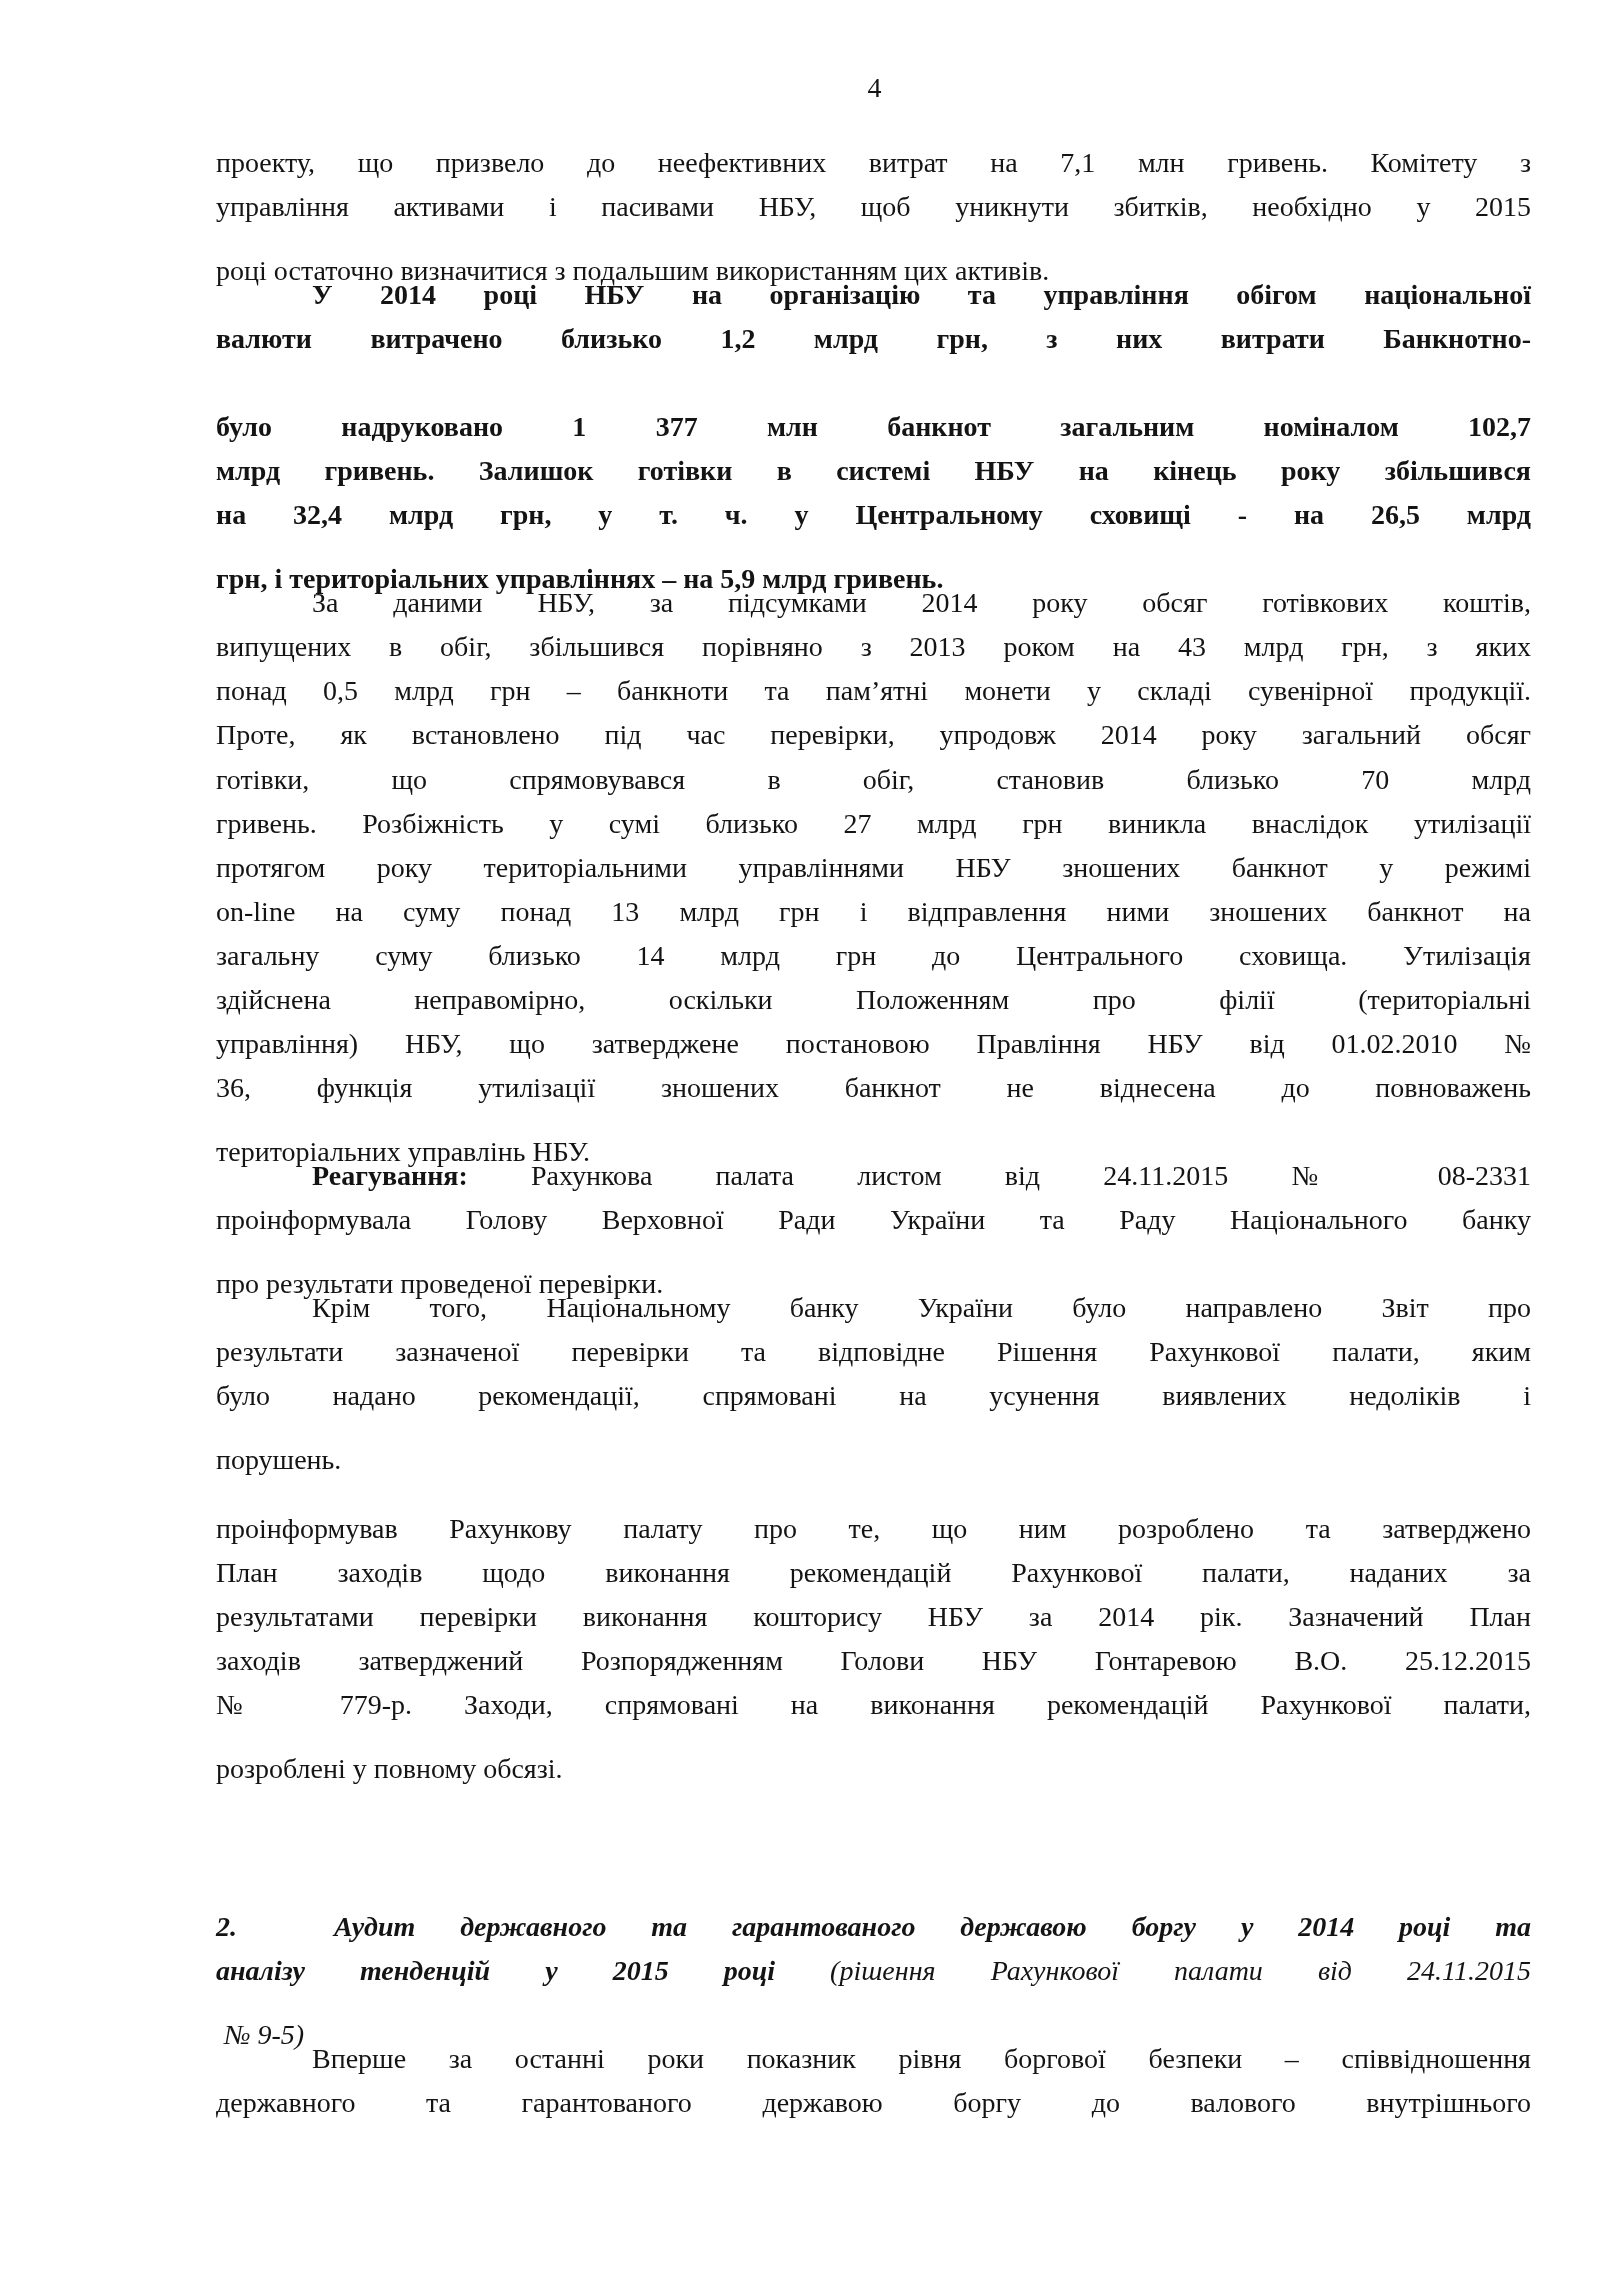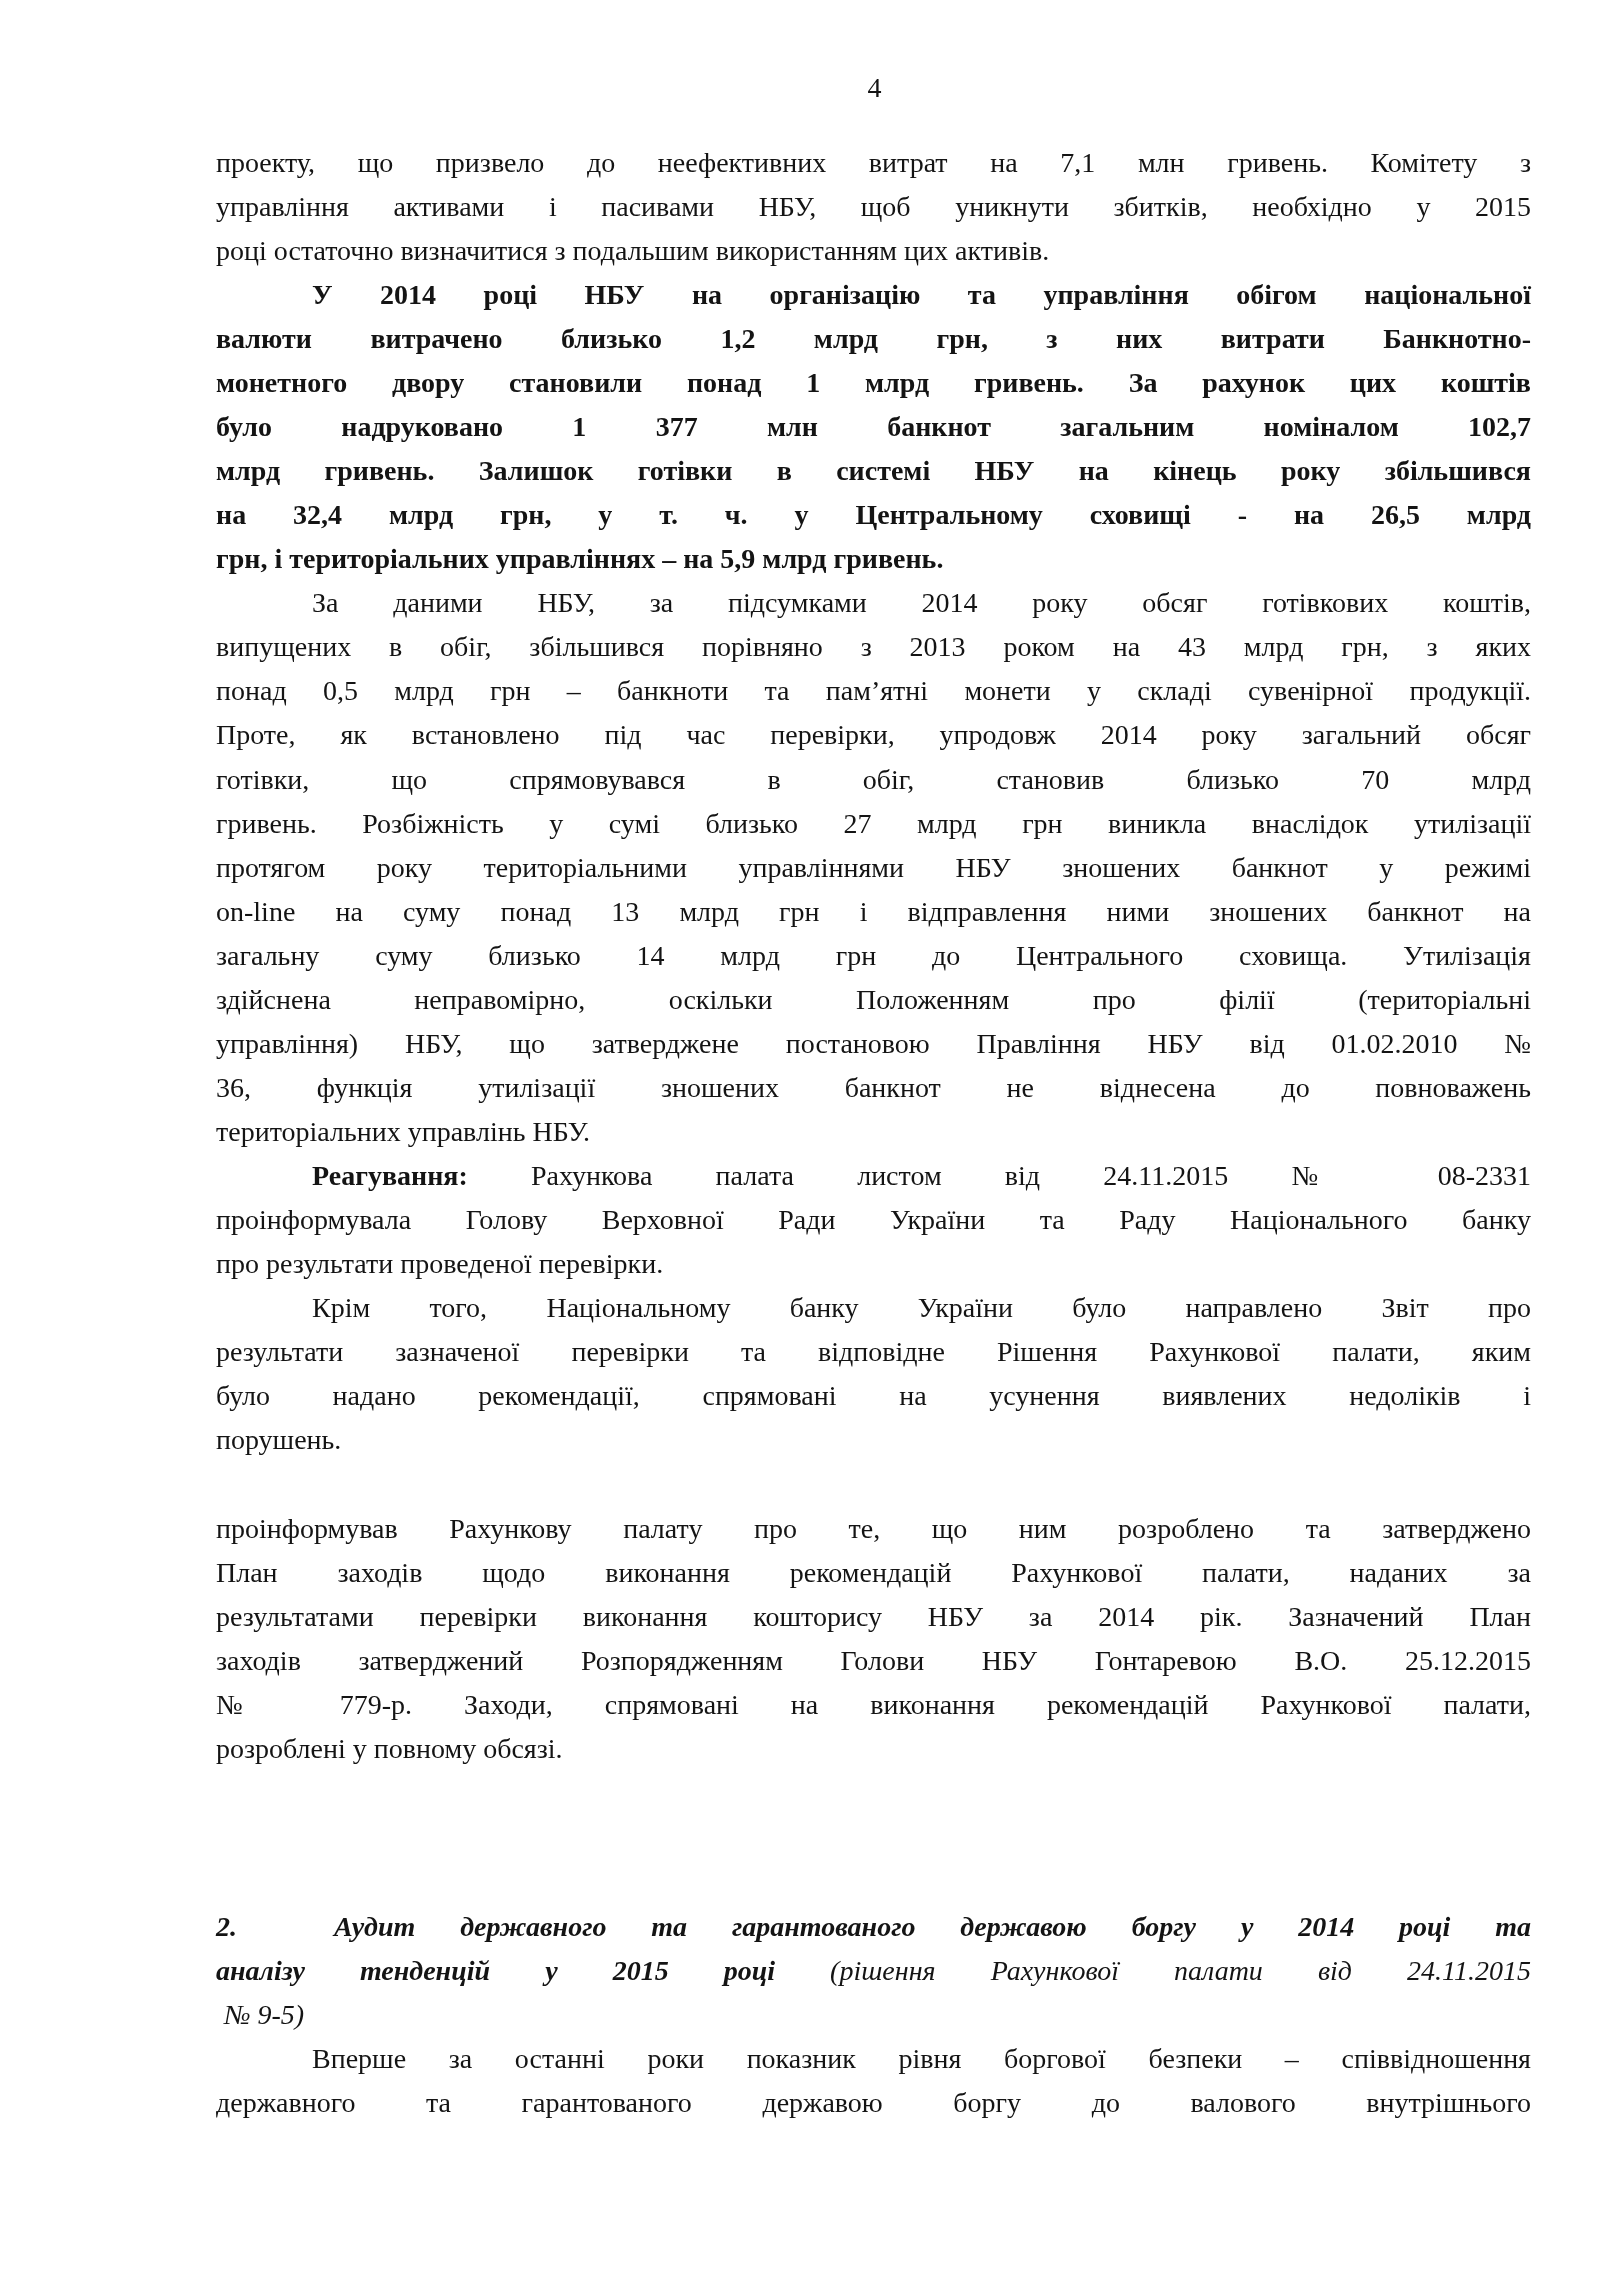--- a/index.html
+++ b/index.html
@@ -27,41 +27,40 @@
     left: 216px;
     width: 1315px;
     height: 44px;
     line-height: 44px;
     white-space: nowrap;
     text-align: justify;
     text-align-last: justify;
     word-spacing: 0;
   }
   .line.indent { left: 312px; width: 1219px; }
-  .line.last { text-align-last: left; }
+  .line.last { text-align-last: left; margin-top: 20px; }
   .line.heading-indent-num { left: 224px; width: 1307px; }
   .b { font-weight: bold; }
   .i { font-style: italic; }
   .bi { font-weight: bold; font-style: italic; }
   .sp { display: inline-block; width: 97px; }
 </style>
 </head>
 <body>
 
 <div id="page">
 
   <div class="page-number">4</div>
 
   <div class="line" style="top:141px">проекту, що призвело до неефективних витрат на 7,1 млн гривень. Комітету з</div>
   <div class="line" style="top:185px">управління активами і пасивами НБУ, щоб уникнути збитків, необхідно у 2015</div>
   <div class="line last" style="top:229px">році остаточно визначитися з подальшим використанням цих активів.</div>
 
   <div class="line indent b" style="top:273px">У 2014 році НБУ на організацію та управління обігом національної</div>
   <div class="line b" style="top:317px">валюти витрачено близько 1,2 млрд грн, з них витрати Банкнотно-</div>
-  <div class="line b" style="top:361px">монетного двору становили понад 1 млрд гривень. За рахунок цих коштів</div>
   <div class="line b" style="top:405px">
     <span>було надруковано 1 377 млн банкнот загальним номіналом</span>
     <span>102,7</span>
   </div>
   <div class="line b" style="top:449px">млрд гривень. Залишок готівки в системі НБУ на кінець року збільшився</div>
   <div class="line b" style="top:493px">
     <span>на 32,4 млрд грн, у т. ч. у Центральному сховищі - на</span>
     <span>26,5 млрд</span>
   </div>
   <div class="line b last" style="top:537px">грн, і територіальних управліннях – на 5,9 млрд гривень.</div>

